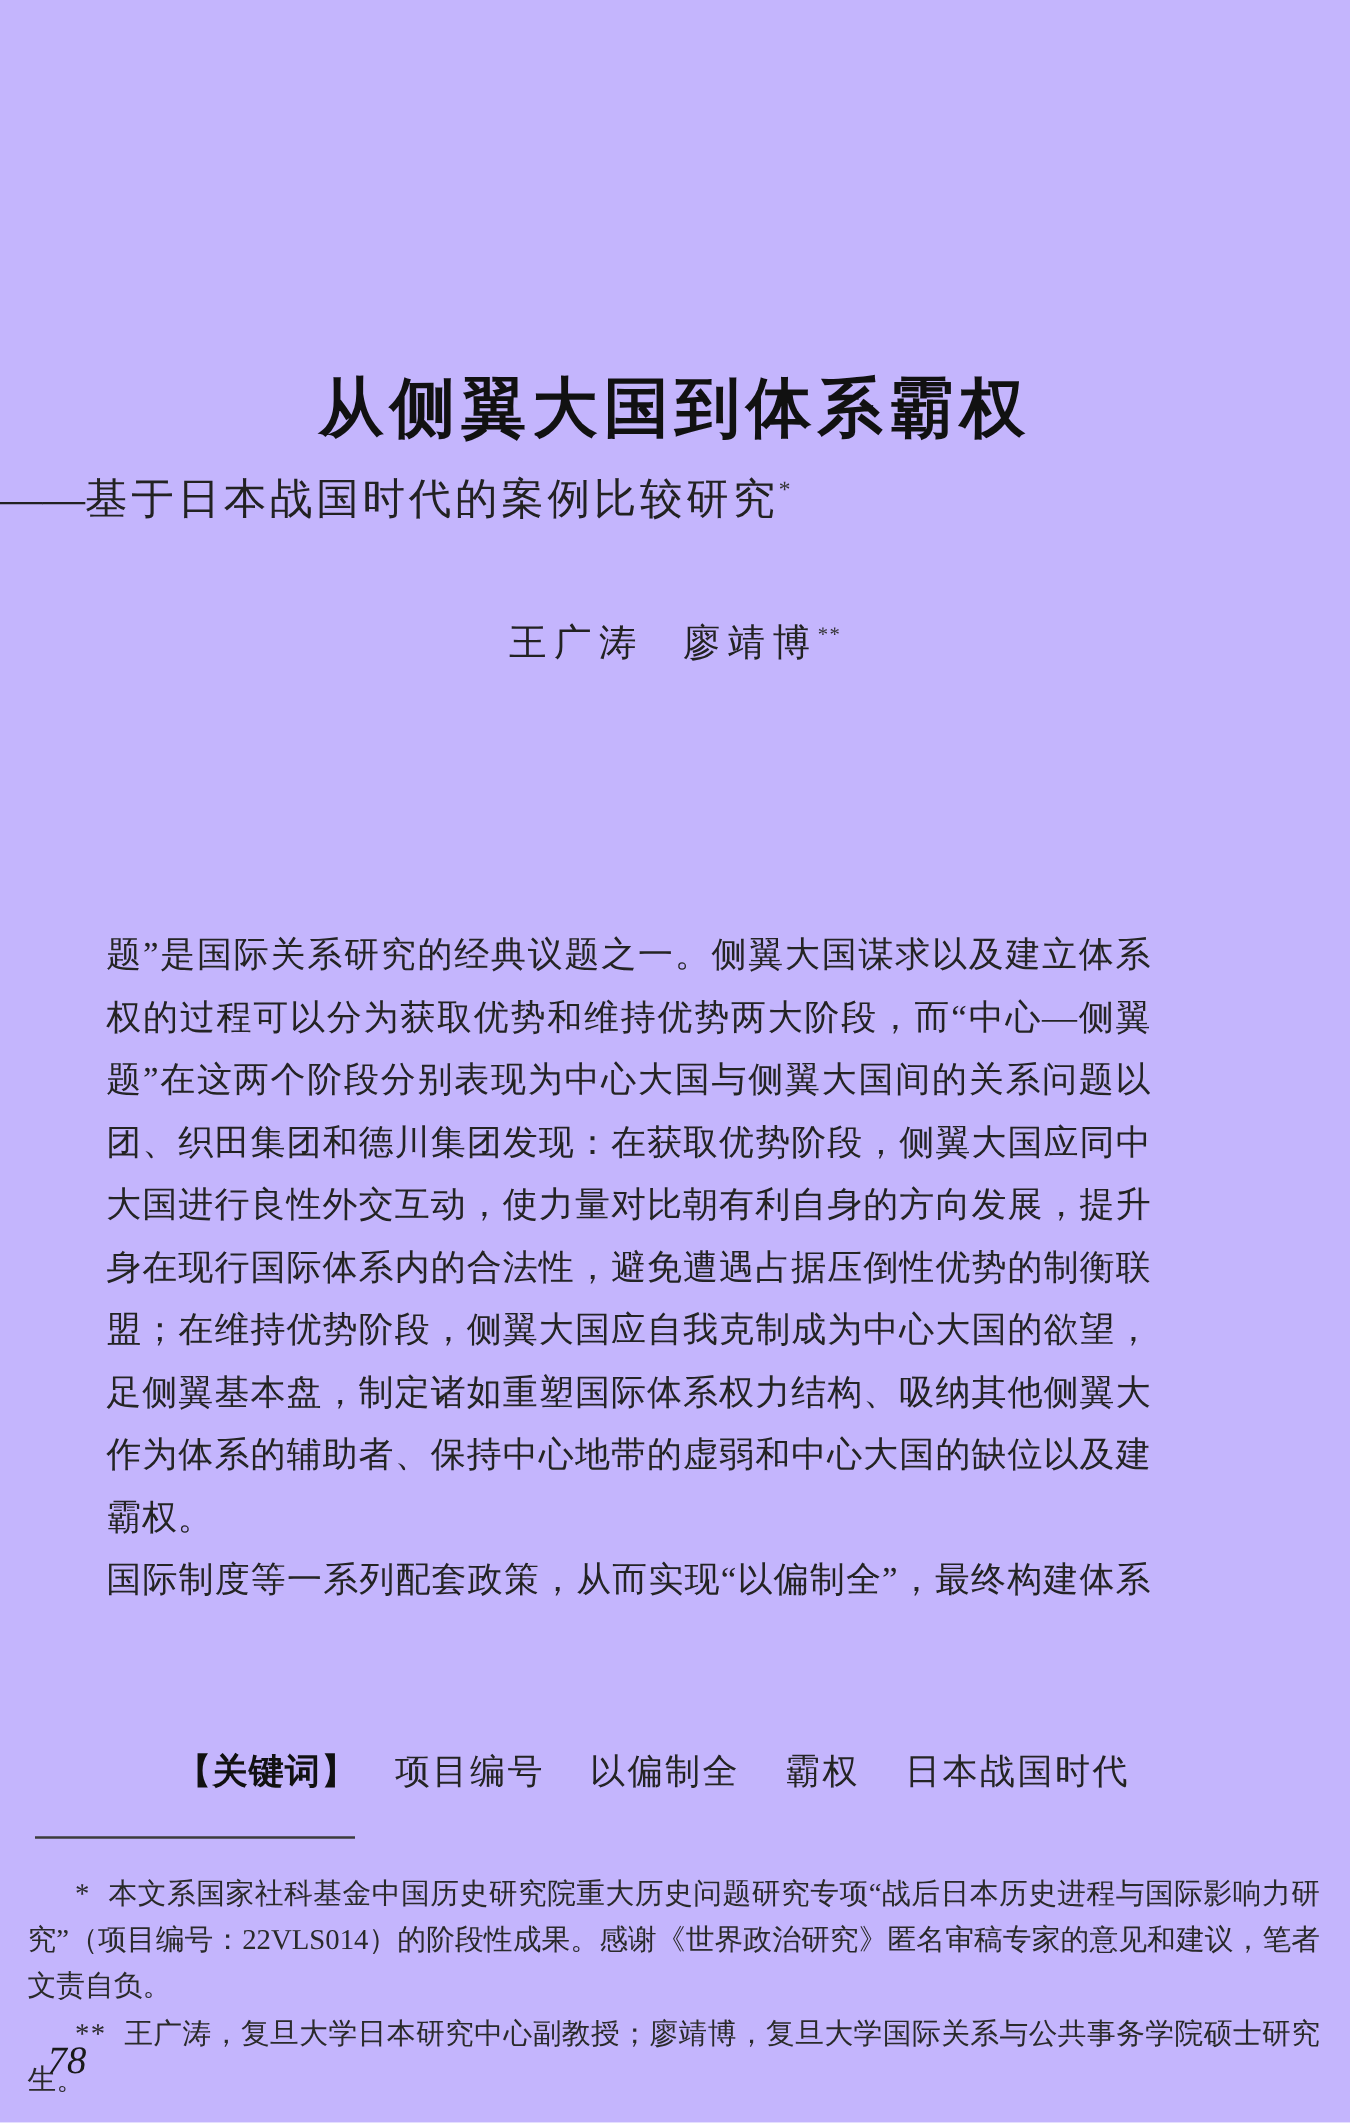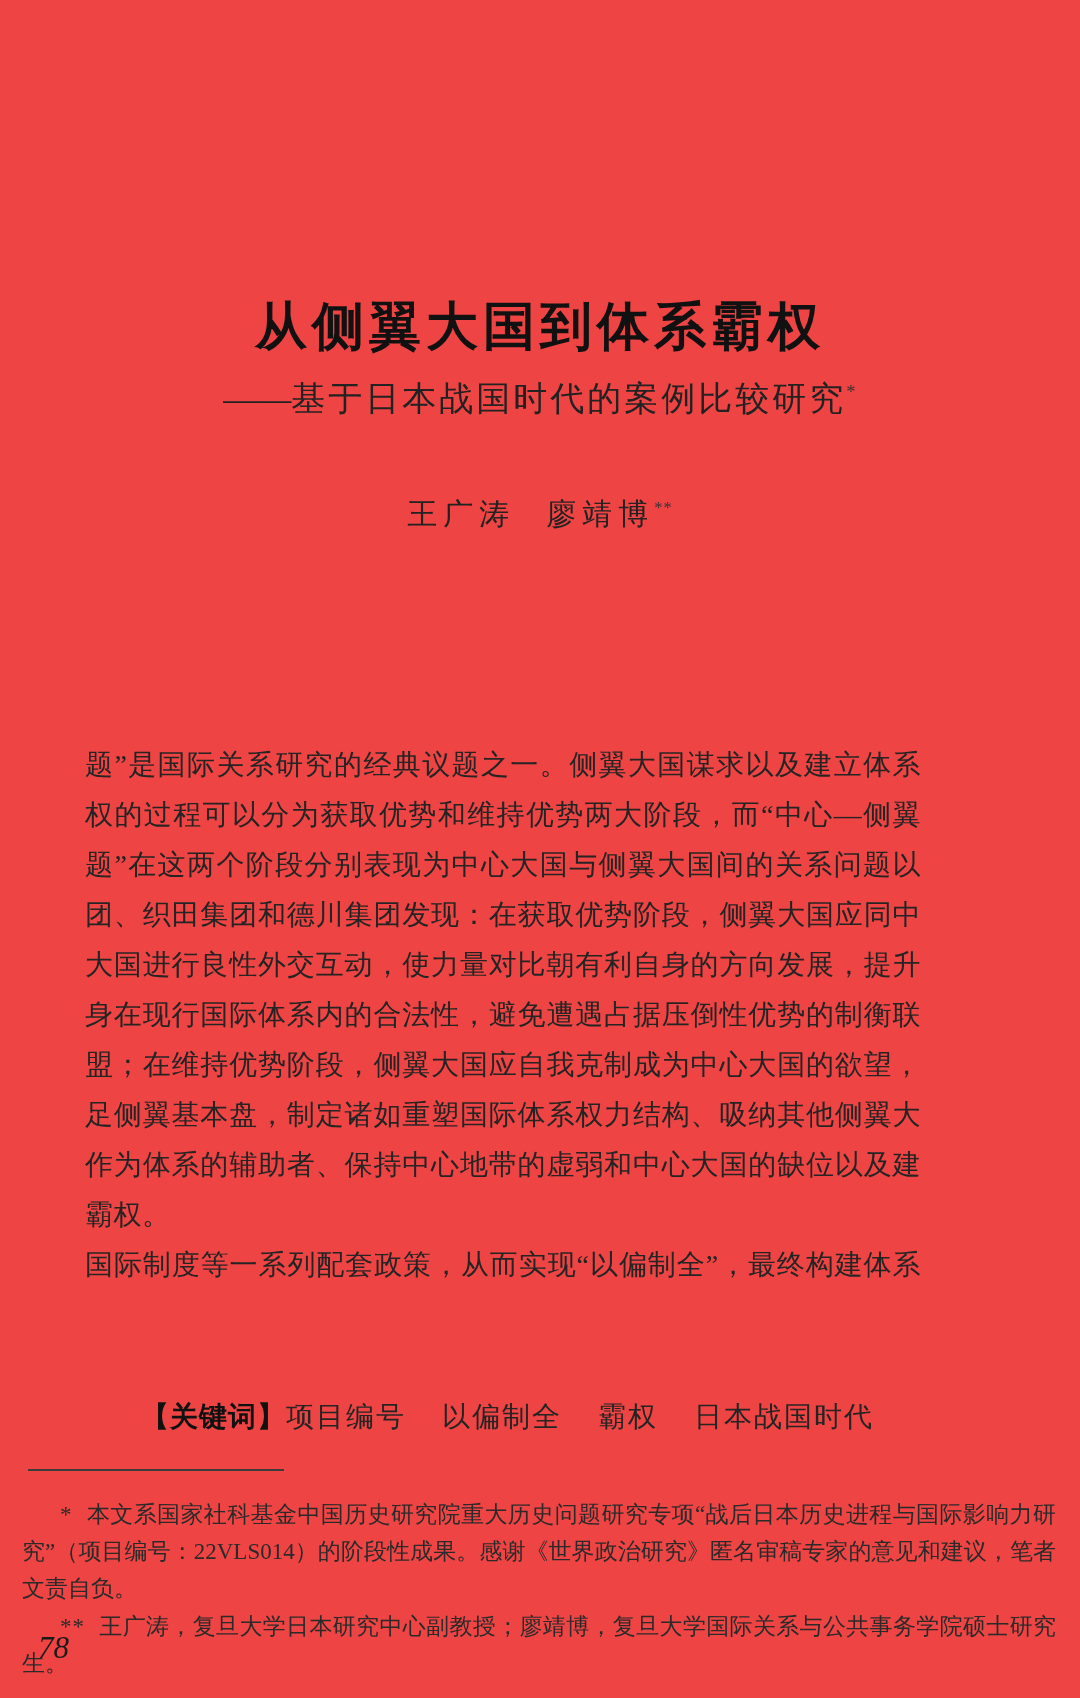--- a/index.html
+++ b/index.html
@@ -4,21 +4,21 @@
 <style>
   html, body {
     margin: 0;
     padding: 0;
     background: #ffffff;
   }
   .page {
     position: relative;
     width: 1080px;
     height: 1698px;
-    background: #ef4444;
+    background: #c4b5fd;
     color: #1c1c1c;
     font-family: "Liberation Serif", serif;
     overflow: hidden;
   }
 
   
   .title {
     position: absolute;
     top: 292px;
     left: 0;
@@ -28,21 +28,20 @@
     font-weight: 700;
     letter-spacing: 5px;
     color: #111111;
     white-space: nowrap;
   }
   .subtitle {
     position: absolute;
     top: 376px;
     left: 0;
     width: 100%;
-    text-align: center;
     font-size: 34px;
     font-weight: 400;
     letter-spacing: 3px;
     color: #222222;
     white-space: nowrap;
   }
   .subtitle .dash {
     letter-spacing: 0;
   }
   sup.note-marker {
@@ -110,20 +109,21 @@
     width: 860px;
     padding-left: 56px;
     font-size: 28px;
     color: #242424;
     white-space: nowrap;
   }
   .kw-label {
     font-family: "Liberation Sans", sans-serif;
     font-weight: 700;
     letter-spacing: 1px;
+    margin-right: 30px;
     color: #111111;
   }
   .kw-item {
     margin-right: 36px;
     letter-spacing: 2px;
   }
 
   
   .fn-divider {
     position: absolute;

